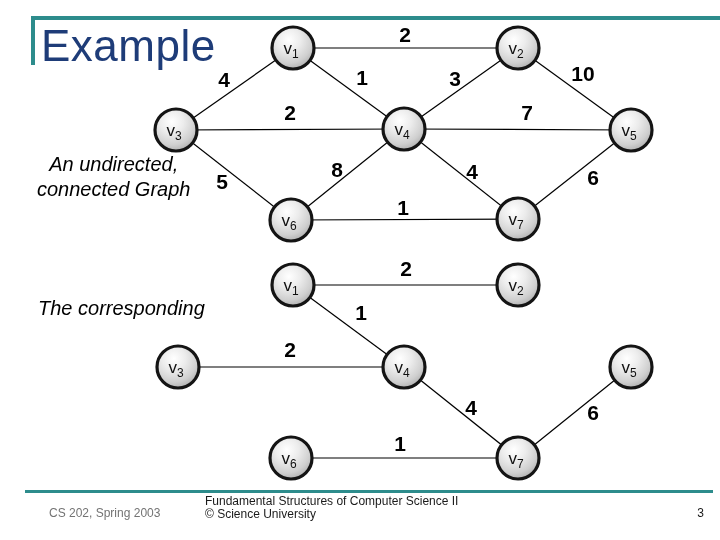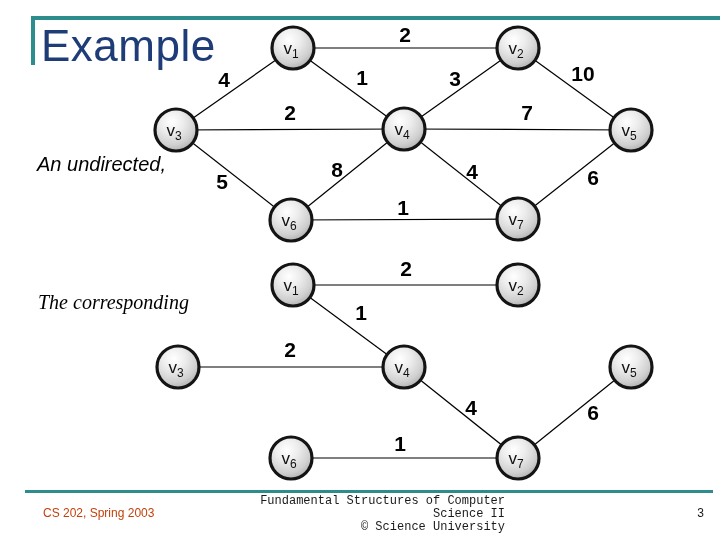--- a/index.html
+++ b/index.html
@@ -12,28 +12,28 @@
   .title{
     position:absolute;left:41px;top:24px;margin:0;
     font-size:44px;font-weight:400;letter-spacing:0.5px;
     color:var(--title,#1e3c78);line-height:44px;
   }
   .caption{
     position:absolute;font-size:20px;font-style:italic;color:#000;
     line-height:25px;white-space:nowrap;
   }
   .caption-top{left:37px;top:152px;text-align:center;}
-  .caption-bottom{left:38px;top:290px;font-family:Liberation Serif, serif;}
+  .caption-bottom{left:38px;top:296px;}
   #graph-svg{position:absolute;left:0;top:0;}
   .weight{font-size:21px;font-weight:600;fill:#000;}
   .nodelabel{font-size:17px;fill:#101010;}
   .nodelabel .sub{font-size:12px;}
   .rule-footer{position:absolute;left:25px;top:490px;width:688px;height:3px;background:var(--accent,#2d8c8c);}
-  .footer-left{position:absolute;left:43px;top:506px;font-size:12px;color:#c2410c;}
-  .footer-center{position:absolute;left:205px;top:495px;width:300px;text-align:right;font-size:12px;line-height:13px;color:#1a1a1a;font-family:Liberation Mono, monospace;}
+  .footer-left{position:absolute;left:49px;top:506px;font-size:12px;color:#737373;}
+  .footer-center{position:absolute;left:205px;top:495px;width:300px;text-align:left;font-size:12px;line-height:13px;color:#1a1a1a;}
   .footer-page{position:absolute;right:16px;top:506px;font-size:12px;color:#1a1a1a;}
 </style>
 </head>
 <body>
 
 <div class="slide">
   <div class="rule-top"></div>
   <div class="rule-left"></div>
   <h1 class="title">Example</h1>
 
@@ -111,20 +111,21 @@
         <text x="629" y="373" text-anchor="middle" class="nodelabel"><tspan>v</tspan><tspan class="sub" dy="4">5</tspan></text>
         <circle cx="291" cy="458" r="21" fill="url(#nodeGrad)" stroke="#141414" stroke-width="3.2"></circle>
         <text x="289" y="464" text-anchor="middle" class="nodelabel"><tspan>v</tspan><tspan class="sub" dy="4">6</tspan></text>
         <circle cx="518" cy="458" r="21" fill="url(#nodeGrad)" stroke="#141414" stroke-width="3.2"></circle>
         <text x="516" y="464" text-anchor="middle" class="nodelabel"><tspan>v</tspan><tspan class="sub" dy="4">7</tspan></text>
       </g>
     </svg>
 
   <div class="caption caption-top">
     <div>An undirected,</div>
+    <div>connected Graph</div>
   </div>
 
   <div class="caption caption-bottom">
     <div>The corresponding</div>
   </div>
 
   <div class="rule-footer"></div>
   <div class="footer-left">CS 202, Spring 2003</div>
   <div class="footer-center">
     <div>Fundamental Structures of Computer Science II</div>

